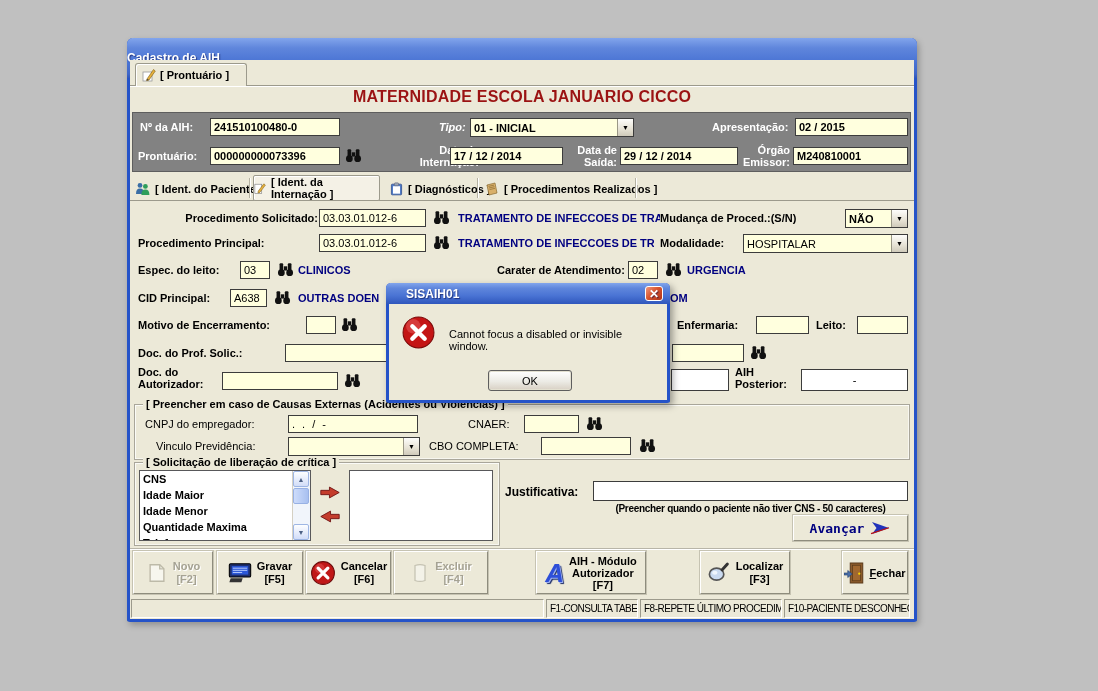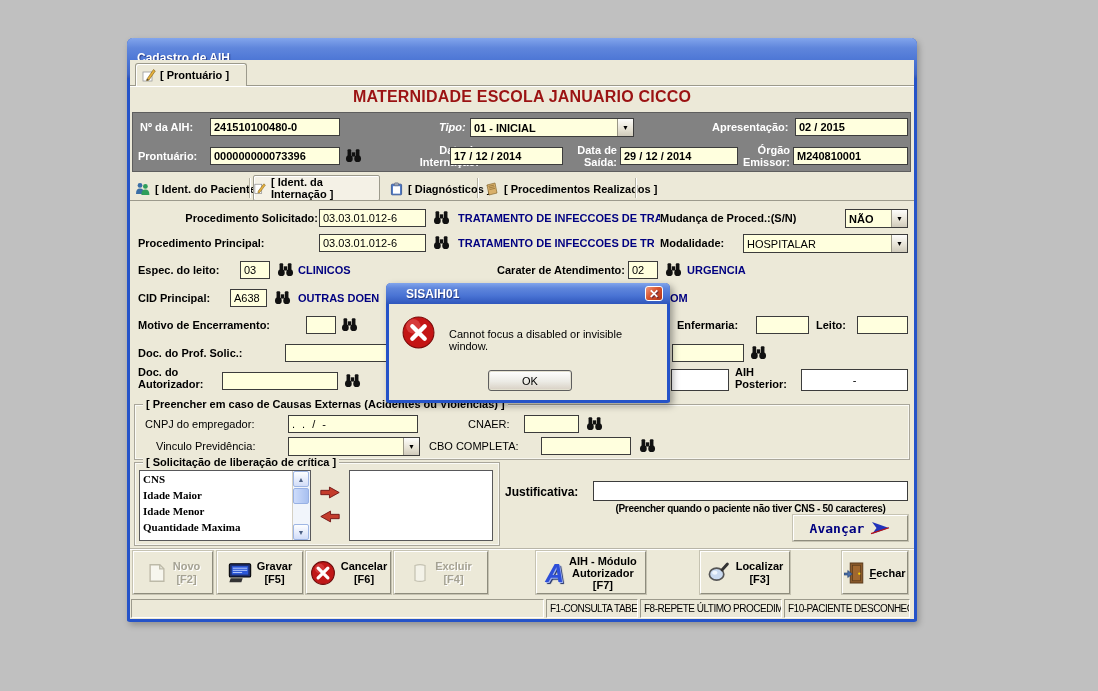--- a/index.html
+++ b/index.html
@@ -5,21 +5,21 @@
   html,body{margin:0;padding:0;}
   body{width:1098px;height:691px;background:#C0C0C0;position:relative;overflow:hidden;
        font-family:"Liberation Sans",sans-serif;-webkit-font-smoothing:none;}
   .abs{position:absolute;}
   
   .window{position:absolute;left:127px;top:38px;width:790px;height:584px;
           background:#ECE9D8;border:3px solid #2553C8;border-top:none;
           border-radius:6px 6px 3px 3px;box-sizing:border-box;box-shadow:2px 3px 6px rgba(0,0,0,.25);}
   .titlebar{position:absolute;left:-3px;top:0;width:790px;height:40px;border-radius:6px 6px 0 0;
             background:linear-gradient(180deg,#82A5EC 0%,#5F86DC 25%,#4A74D4 60%,#3E66C9 90%,#2F56BC 100%);
-            display:flex;align-items:center;box-sizing:border-box;padding-left:10px;}
+            display:flex;align-items:center;box-sizing:border-box;padding-left:0;}
   .titletxt{color:#fff;font-size:12px;font-weight:bold;text-shadow:1px 1px 1px rgba(0,0,60,.55);}
   .winbody{position:absolute;left:0;top:22px;width:784px;height:559px;background:#ECE9D8;}
   
   .lbl{position:absolute;font-size:11px;font-weight:bold;color:#000;line-height:12px;white-space:nowrap;}
   .lblw{position:absolute;font-size:11px;font-weight:bold;color:#fff;line-height:12px;}
   .lbl2{white-space:normal;text-align:right;}
   .navy{position:absolute;font-size:11px;font-weight:bold;color:#000080;white-space:nowrap;overflow:hidden;}
   .fld{position:absolute;height:18px;background:#FFFFDE;border:1px solid #3C3C3C;box-sizing:border-box;
        font-size:11px;color:#000;display:flex;align-items:center;padding:0 3px;white-space:nowrap;overflow:hidden;}
   .fldb{font-weight:bold;}
@@ -49,21 +49,21 @@
   .subtabs .row-line{position:absolute;left:0;top:25px;width:100%;border-bottom:1px solid #9C9A8C;}
   .stab{position:absolute;top:4px;height:20px;display:flex;align-items:center;gap:5px;
         font-size:11px;font-weight:bold;color:#000;}
   .stab-active{position:absolute;left:123px;top:0;width:127px;height:26px;background:#F4F1E6;
                border:1px solid #9C9A8C;border-radius:2px;box-shadow:inset 1px 1px 0 #fff;
                display:flex;align-items:center;gap:5px;justify-content:center;
                font-size:11px;font-weight:bold;z-index:2;box-sizing:border-box;}
   .vsep{position:absolute;top:3px;height:20px;border-left:1px solid #B5B2A2;border-right:1px solid #fff;}
   
   .listbox{position:absolute;background:#fff;border:1px solid #58585A;box-sizing:border-box;overflow:hidden;}
-  .li{font-family:Liberation Serif, serif;font-weight:bold;font-size:11px;line-height:16px;
+  .li{font-family:Liberation Sans, sans-serif;font-weight:bold;font-size:11px;line-height:16px;
       padding-left:3px;white-space:nowrap;}
   .sbar{position:absolute;right:0;top:0;bottom:0;width:17px;background:#F1F5FB;border-left:1px solid #D5D0C3;}
   .sbtn{position:absolute;left:0;width:16px;height:16px;background:linear-gradient(180deg,#FDFEFF,#D2DDF8);
         border:1px solid #9EB6E4;border-radius:2px;box-sizing:border-box;display:flex;align-items:center;
         justify-content:center;font-size:7px;color:#4D6185;}
   .sthumb{position:absolute;left:0;top:17px;width:16px;height:16px;border:1px solid #98B1E4;border-radius:2px;
           background:linear-gradient(90deg,#CDDCFB,#A8C0F0);box-sizing:border-box;}
   
   .btn{position:absolute;background:#ECE9D8;border:1px solid;border-color:#FFFFFF #8E8C7D #8E8C7D #FFFFFF;
        box-shadow:0 0 0 1px #C6C3B2;display:flex;align-items:center;justify-content:center;gap:5px;

